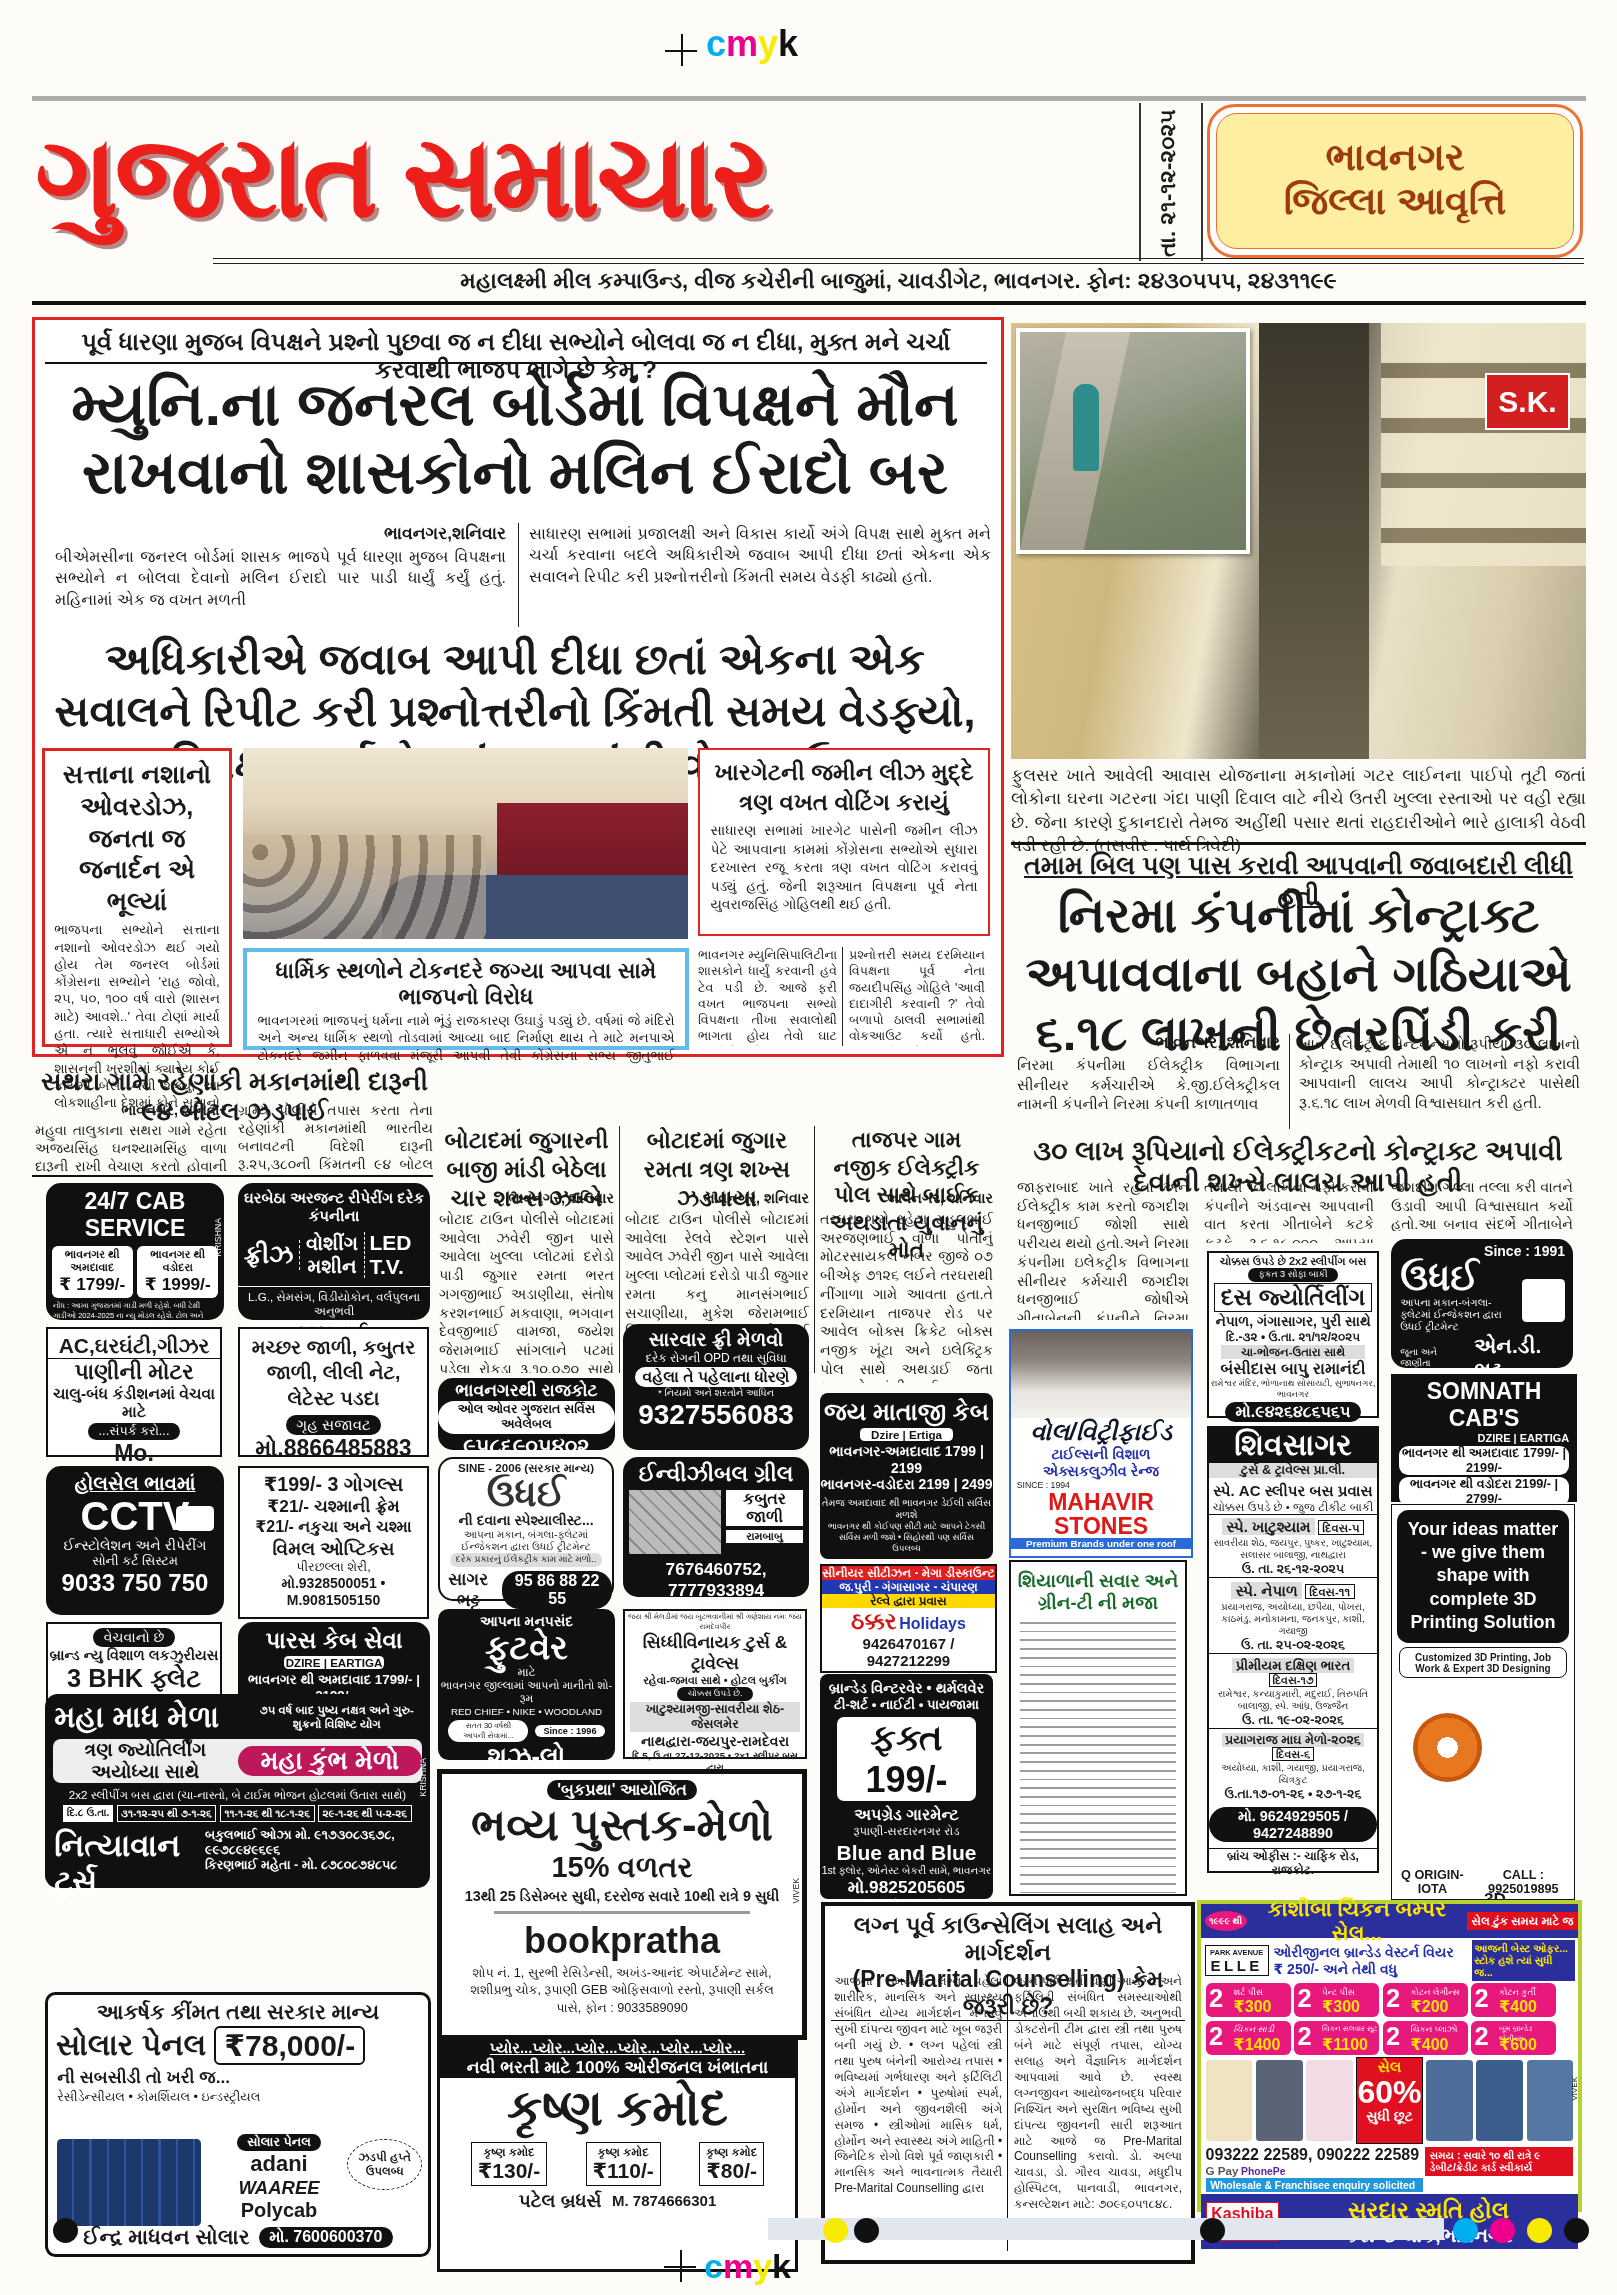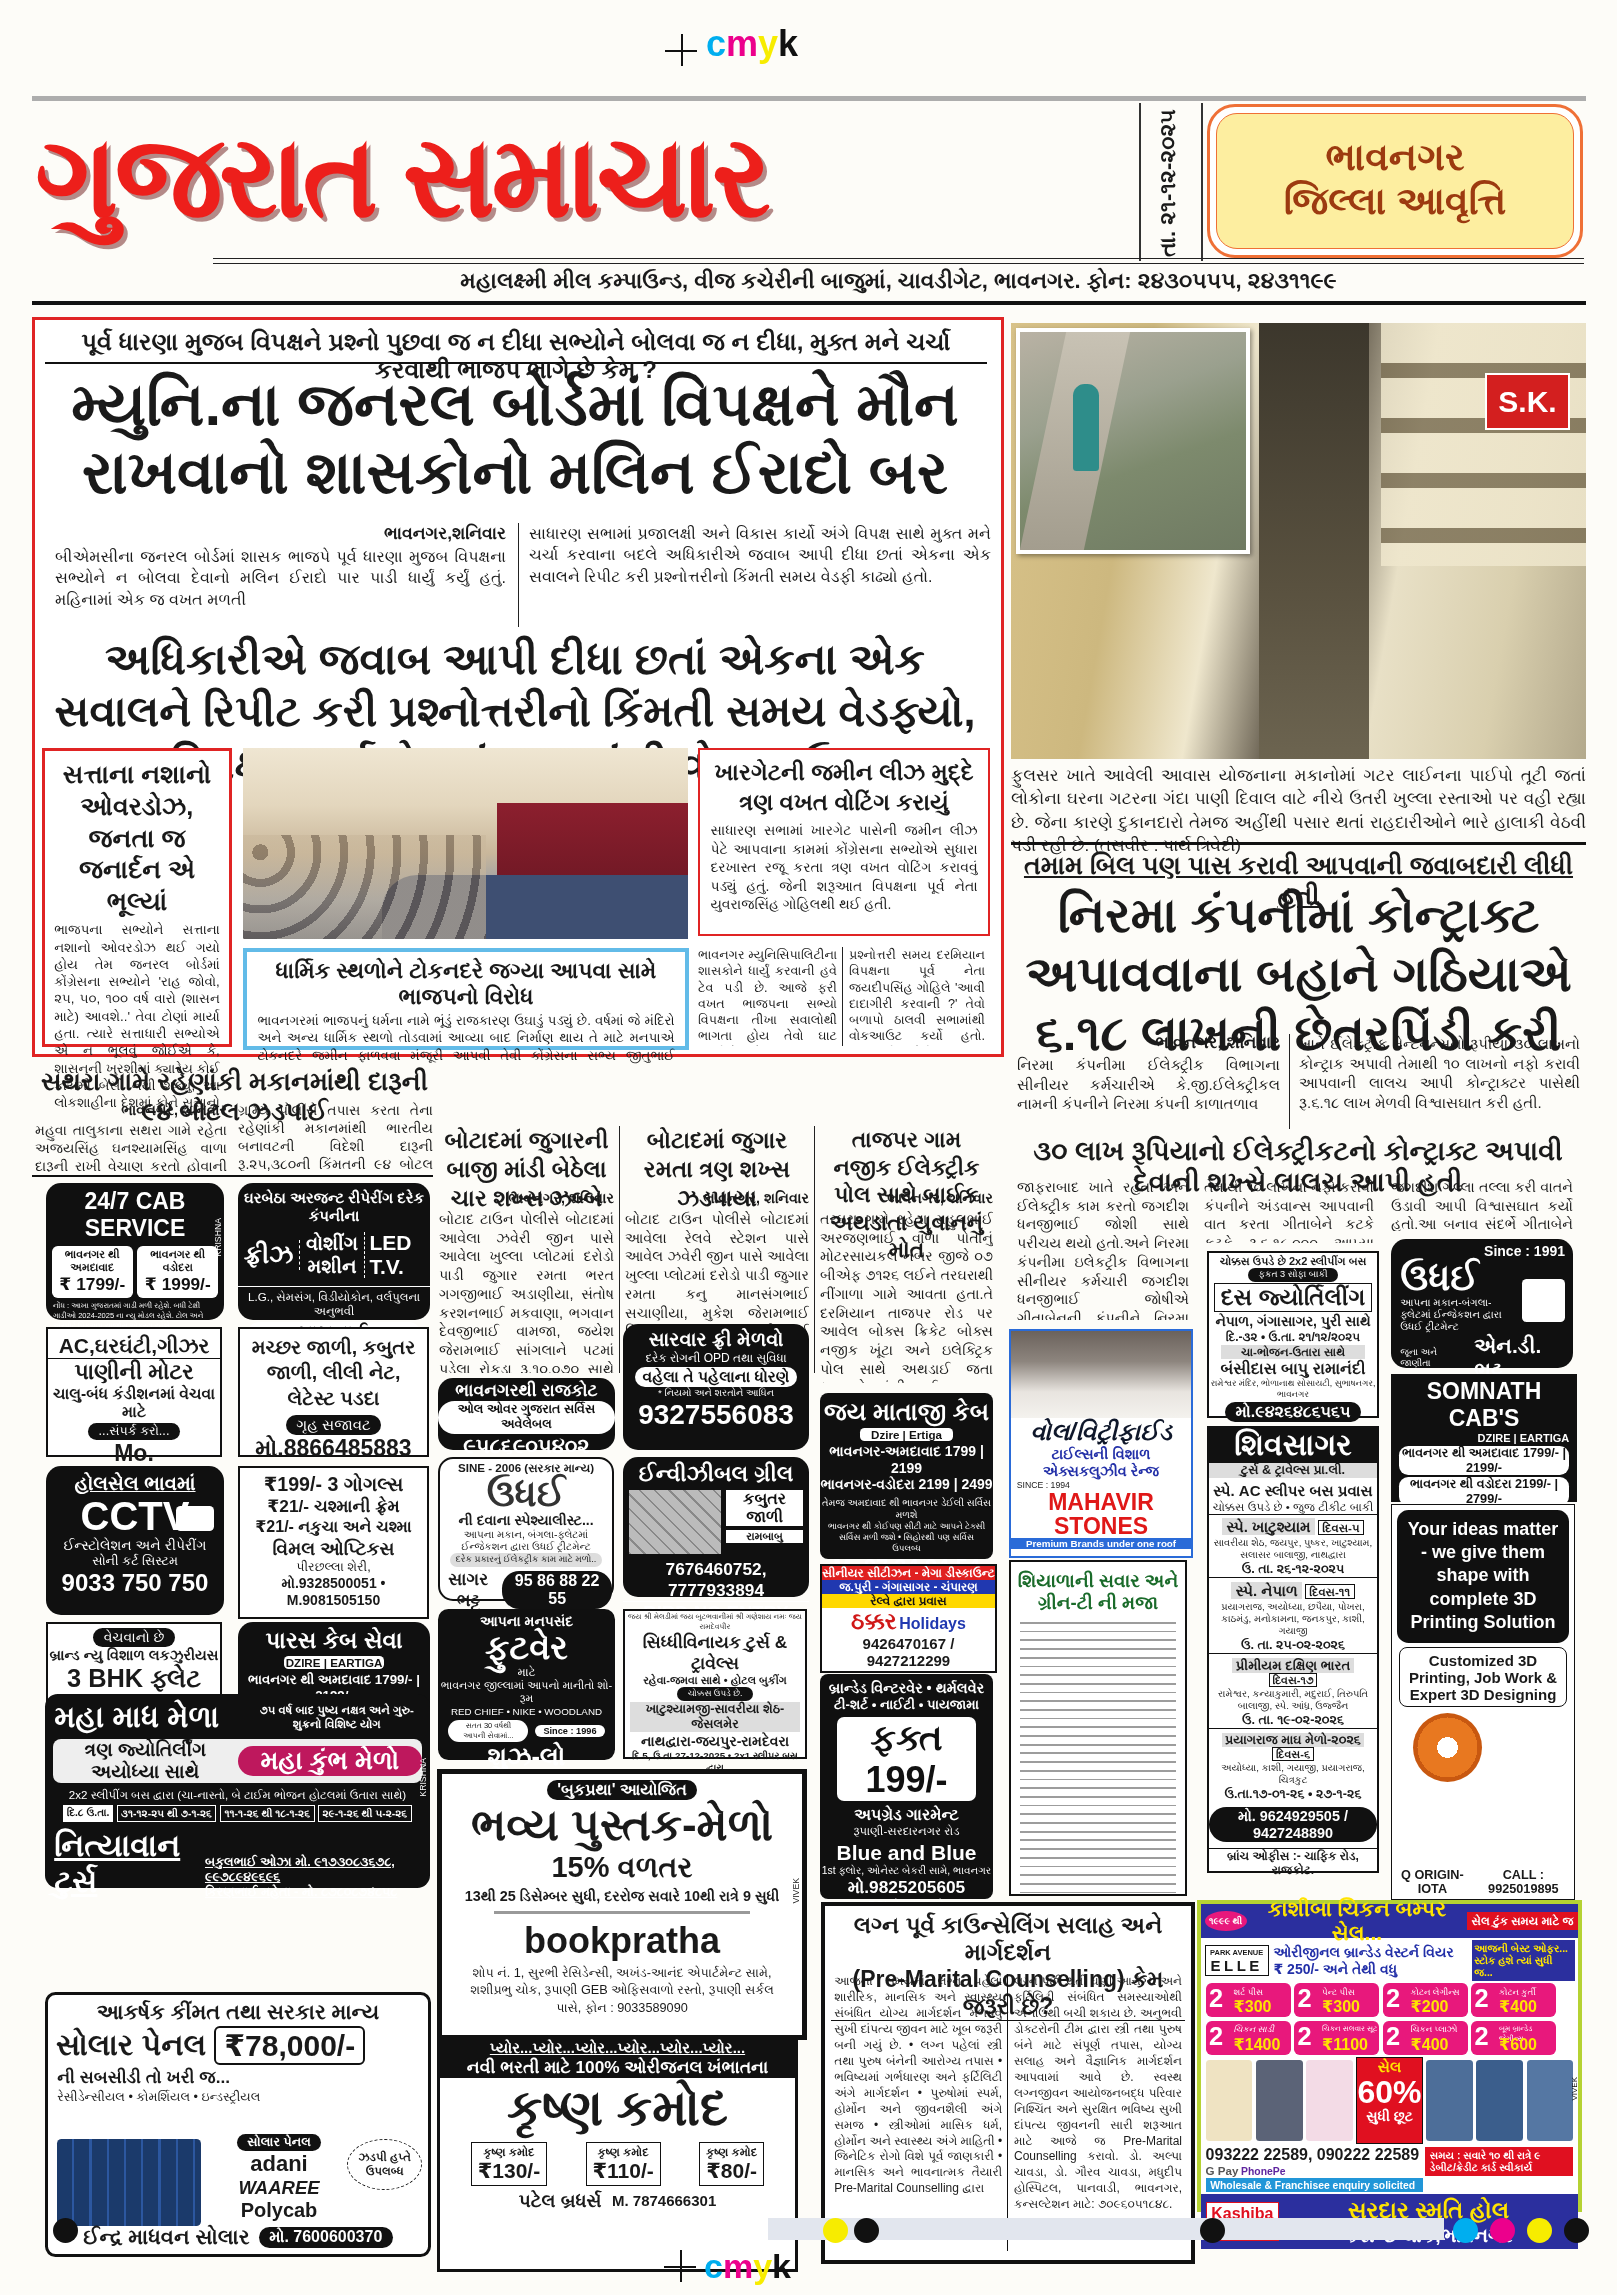--- a/index.html
+++ b/index.html
@@ -371,21 +371,21 @@
     <div class="b" style="font-size:23px;margin-top:2.3px;">SOMNATH CAB'S</div>
     <div class="r b" style="font-size:11px;margin-right:5.8px;">DZIRE | EARTIGA</div>
     <div class="b" style="font-size:12.7px;background:#fff;color:#111;border-radius:9.2px;margin:1.7px 5.8px;">ભાવનગર થી અમદાવાદ 1799/- | 2199/-</div>
     <div class="b" style="font-size:12.7px;background:#fff;color:#111;border-radius:9.2px;margin:1.7px 5.8px;">ભાવનગર થી વડોદરા 2199/- | 2799/-</div>
     <div style="font-size:9.2px;">ભાવનગર થી કોઈપણ સીટી માટે આપને ટેક્સી સર્વિસ મળી જશે.</div>
     <div class="b" style="font-size:24px;">M.9904787806</div>
   </div>
 
   <div class="a" style="left:1391px;top:1504px;width:182px;height:394px;border:1.7px solid #111;background:#fff;text-align:center;">
     <div class="blk" style="border-radius:11.6px;margin:4.6px;padding:8px 5.8px;font-size:18px;font-weight:bold;line-height:1.3;">Your ideas matter - we give them shape with complete 3D Printing Solution</div>
-    <div class="b" style="font-size:15px;margin:4.6px 7px;border:1.7px solid #111;border-radius:8px;padding:3.5px;">Customized 3D Printing, Job Work &amp; Expert 3D Designing</div>
+    <div class="b" style="font-size:10px;margin:4.6px 7px;border:1.7px solid #111;border-radius:8px;padding:3.5px;">Customized 3D Printing, Job Work &amp; Expert 3D Designing</div>
     <div class="a" style="left:21px;top:208px;width:69px;height:69px;border-radius:50%;background:radial-gradient(circle,#fff 0 10.4px,#e87820 10.4px 30px,#c85810 30px 35px);"></div>
     <div class="b" style="font-size:17.3px;margin:211px 5.8px 0 92px;text-align:left;line-height:1.25;">3D PRINTER FILAMENT</div>
     <div style="font-size:12.7px;margin:11.6px 8px 0;line-height:1.35;">Available in a spectrum of vibrant colors to bring your creations to life</div>
     <div style="position:absolute;bottom:3.5px;left:0;right:0;display:flex;justify-content:space-around;align-items:center;">
       <span class="b" style="font-size:12.7px;">Q ORIGIN-IOTA</span>
       <span class="b" style="font-size:12.7px;">CALL : 9925019895</span>
     </div>
   </div>
 
   <div class="a blk" style="left:45px;top:1694px;width:385px;height:194px;border-radius:12.7px;">
@@ -397,21 +397,21 @@
       <span class="b" style="font-size:19px;flex:1;text-align:center;">ત્રણ જ્યોતિર્લીંગ અયોધ્યા સાથે</span>
       <span class="b" style="font-size:25.4px;flex:1;text-align:center;background:#be185d;color:#fff;border-radius:17.3px;">મહા કુંભ મેળો</span>
     </div>
     <div class="c" style="font-size:11.6px;margin-top:4.6px;">2x2 સ્લીપીંગ બસ દ્વારા (ચા-નાસ્તો, બે ટાઈમ ભોજન હોટલમાં ઉતારા સાથે)</div>
     <div style="display:flex;gap:3.5px;margin:3.5px 8px 0;justify-content:center;">
       <span class="b" style="font-size:10.4px;background:#fff;color:#111;padding:1.2px 3.5px;">દિ.૮ ઉ.તા.</span>
       <span class="b" style="font-size:10.4px;border:1.2px solid #fff;padding:1.2px 3.5px;">૩૧-૧૨-૨૫ થી ૭-૧-૨૬</span>
       <span class="b" style="font-size:10.4px;border:1.2px solid #fff;padding:1.2px 3.5px;">૧૧-૧-૨૬ થી ૧૮-૧-૨૬</span>
       <span class="b" style="font-size:10.4px;border:1.2px solid #fff;padding:1.2px 3.5px;">૨૯-૧-૨૬ થી ૫-૨-૨૬</span>
     </div>
-    <div style="display:flex;align-items:flex-end;margin:5.8px 9.2px 0;gap:8px;text-decoration:underline;">
+    <div style="display:flex;align-items:flex-start;margin:5.8px 9.2px 0;gap:8px;">
       <span class="b" style="font-size:31px;">નિત્યાવાન ટુર્સ</span>
       <span style="text-align:left;">
         <div class="b" style="font-size:12.7px;">બકુલભાઈ ઓઝા મો. ૯૧૭૩૦૮૩૬૭૮, ૯૯૭૮૯૪૯૬૯૬</div>
         <div class="b" style="font-size:12.7px;">કિરણભાઈ મહેતા - મો. ૮૭૮૦૮૭૪૮૫૮</div>
       </span>
     </div>
     <div class="a vtext" style="right:2.3px;top:64px;font-size:8.7px;">KRISHNA</div>
   </div>
 
   <div class="a wht" style="left:45px;top:1992px;width:380px;height:259px;border-width:3.5px;border-radius:10.4px;">

